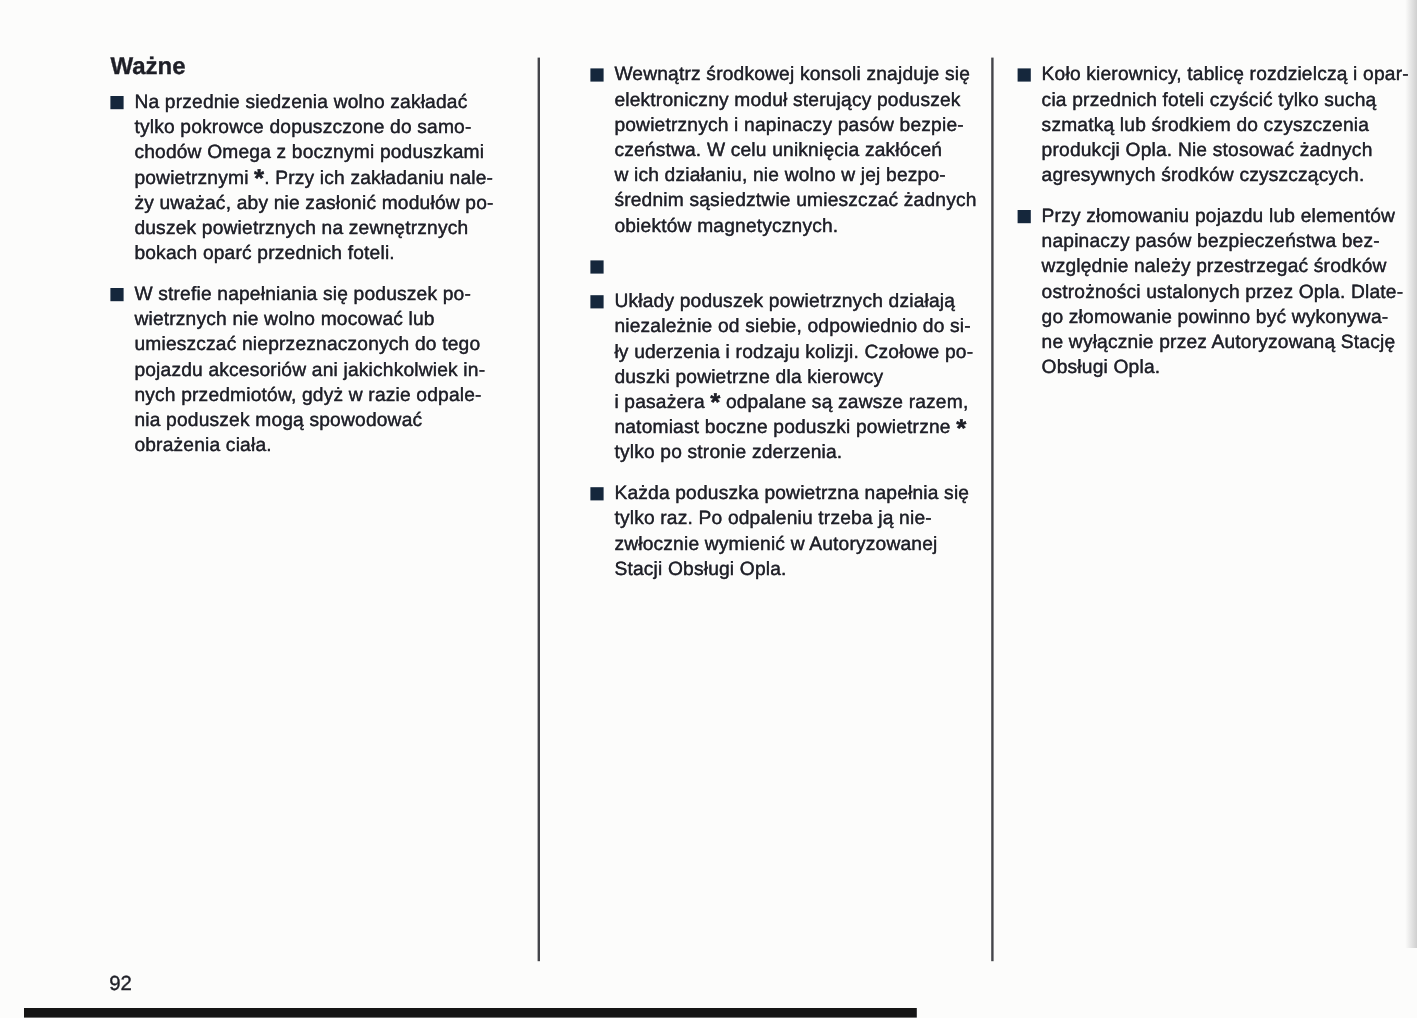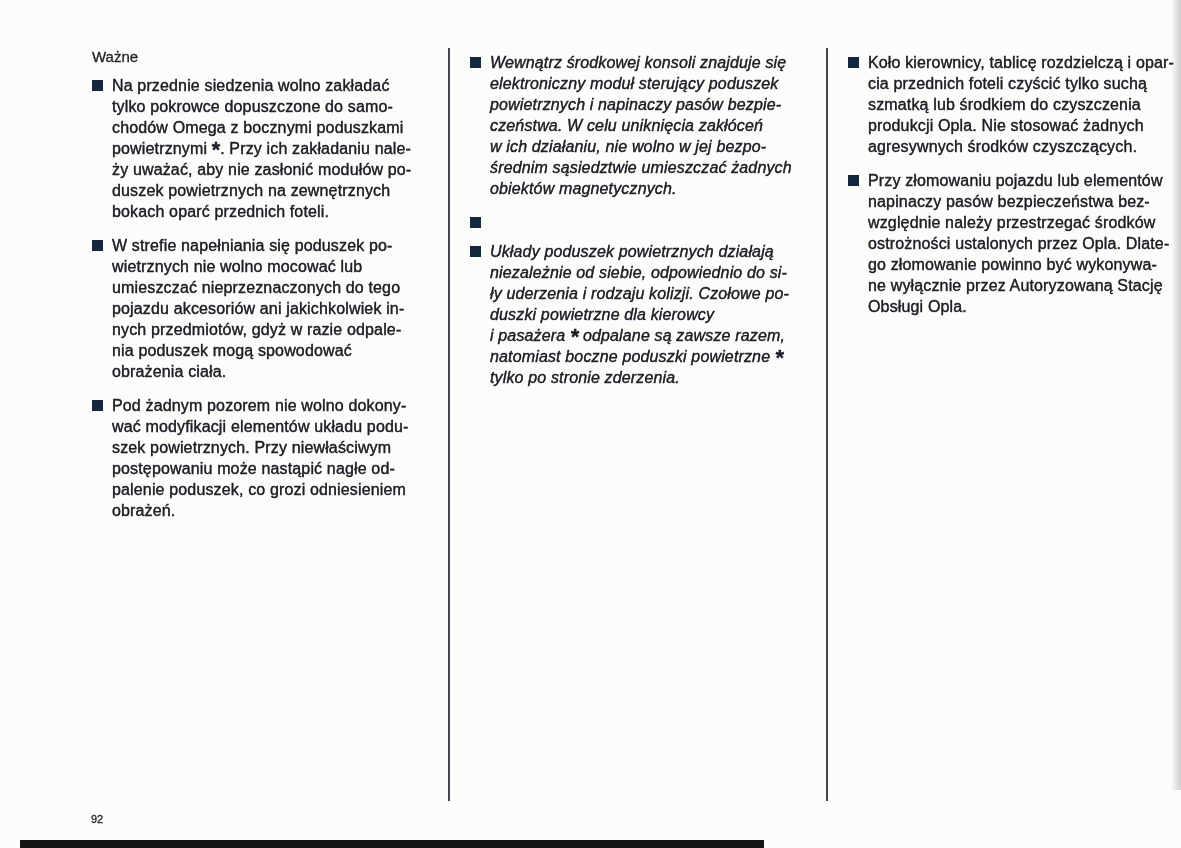--- a/index.html
+++ b/index.html
@@ -5,43 +5,43 @@
   html,body{margin:0;padding:0;}
   body{
     width:1181px;height:848px;overflow:hidden;position:relative;
     background:#fcfcfb;
     font-family:"Liberation Sans","DejaVu Sans",sans-serif;
     color:#1e1f27;
   }
   .page{position:absolute;inset:0;}
   .col{position:absolute;}
   #col1{left:92px;top:46px;width:352px;}
-  #col2{left:470px;top:52px;width:352px;font-style:italic;}
+  #col2{left:492px;top:52px;width:352px;}
   #col3{left:848px;top:52px;width:330px;}
   .title{
-    font-weight:normal;font-size:15px;line-height:21px;margin:0 0 8px 0;
+    font-weight:bold;font-size:20px;line-height:21px;margin:0 0 8px 0;
     -webkit-text-stroke:0.3px #1e1f27;
   }
   .bullet{display:flex;margin:0 0 13px 0;}
   .sq{
     flex:0 0 11px;width:11px;height:11px;background:#15273c;
     margin:5px 9px 0 0;
   }
   .txt{
     font-size:16px;line-height:21px;white-space:nowrap;
     letter-spacing:0.15px;
     -webkit-text-stroke:0.3px #23242c;
     text-shadow:0 0 0.5px rgba(30,30,40,0.55);
   }
   .ast{font-weight:bold;font-size:1.35em;line-height:0;vertical-align:-0.13em;letter-spacing:0;}
   .divider{position:absolute;top:48px;height:753px;width:2px;background:#44454a;}
   #div1{left:448px;}
   #div2{left:826px;}
   .pagenum{
-    position:absolute;left:91px;top:809px;font-size:11px;line-height:21px;
+    position:absolute;left:91px;top:809px;font-size:17px;line-height:21px;
     -webkit-text-stroke:0.3px #23242c;
   }
   .bottombar{position:absolute;left:20px;top:840px;width:744px;height:8px;background:#151515;}
   .edgeshadow{
     position:absolute;right:0;top:0;width:10px;height:790px;
     background:linear-gradient(to right, rgba(0,0,0,0), rgba(110,110,112,0.32));
   }
 </style>
 </head>
 <body>
@@ -51,37 +51,37 @@
   <div class="col" id="col1">
     <div class="title">Ważne</div>
   <div class="bullet">
         <span class="sq"></span>
         <div class="txt">Na przednie siedzenia wolno zakładać<br>tylko pokrowce dopuszczone do samo-<br>chodów Omega z bocznymi poduszkami<br>powietrznymi <span class="ast">*</span>. Przy ich zakładaniu nale-<br>ży uważać, aby nie zasłonić modułów po-<br>duszek powietrznych na zewnętrznych<br>bokach oparć przednich foteli.</div>
       </div>
       <div class="bullet">
         <span class="sq"></span>
         <div class="txt">W strefie napełniania się poduszek po-<br>wietrznych nie wolno mocować lub<br>umieszczać nieprzeznaczonych do tego<br>pojazdu akcesoriów ani jakichkolwiek in-<br>nych przedmiotów, gdyż w razie odpale-<br>nia poduszek mogą spowodować<br>obrażenia ciała.</div>
       </div>
-      <div class="bullet">
-        <span class="sq"></span>
-        <div class="txt">Pod żadnym pozorem nie wolno dokony-<br>wać modyfikacji elementów układu podu-<br>szek powietrznych. Przy niewłaściwym<br>postępowaniu może nastąpić nagłe od-<br>palenie poduszek, co grozi odniesieniem<br>obrażeń.</div>
-      </div>
     </div>
 
   <div class="col" id="col2">
       <div class="bullet">
         <span class="sq"></span>
         <div class="txt">Wewnątrz środkowej konsoli znajduje się<br>elektroniczny moduł sterujący poduszek<br>powietrznych i napinaczy pasów bezpie-<br>czeństwa. W celu uniknięcia zakłóceń<br>w ich działaniu, nie wolno w jej bezpo-<br>średnim sąsiedztwie umieszczać żadnych<br>obiektów magnetycznych.</div>
       </div>
       <div class="bullet">
         <span class="sq"></span>
       </div>
       <div class="bullet">
         <span class="sq"></span>
         <div class="txt">Układy poduszek powietrznych działają<br>niezależnie od siebie, odpowiednio do si-<br>ły uderzenia i rodzaju kolizji. Czołowe po-<br>duszki powietrzne dla kierowcy<br>i pasażera <span class="ast">*</span> odpalane są zawsze razem,<br>natomiast boczne poduszki powietrzne <span class="ast">*</span><br>tylko po stronie zderzenia.</div>
+      </div>
+      <div class="bullet">
+        <span class="sq"></span>
+        <div class="txt">Każda poduszka powietrzna napełnia się<br>tylko raz. Po odpaleniu trzeba ją nie-<br>zwłocznie wymienić w Autoryzowanej<br>Stacji Obsługi Opla.</div>
       </div>
     </div>
 
   <div class="col" id="col3">
       <div class="bullet">
         <span class="sq"></span>
         <div class="txt">Koło kierownicy, tablicę rozdzielczą i opar-<br>cia przednich foteli czyścić tylko suchą<br>szmatką lub środkiem do czyszczenia<br>produkcji Opla. Nie stosować żadnych<br>agresywnych środków czyszczących.</div>
       </div>
       <div class="bullet">
         <span class="sq"></span>

